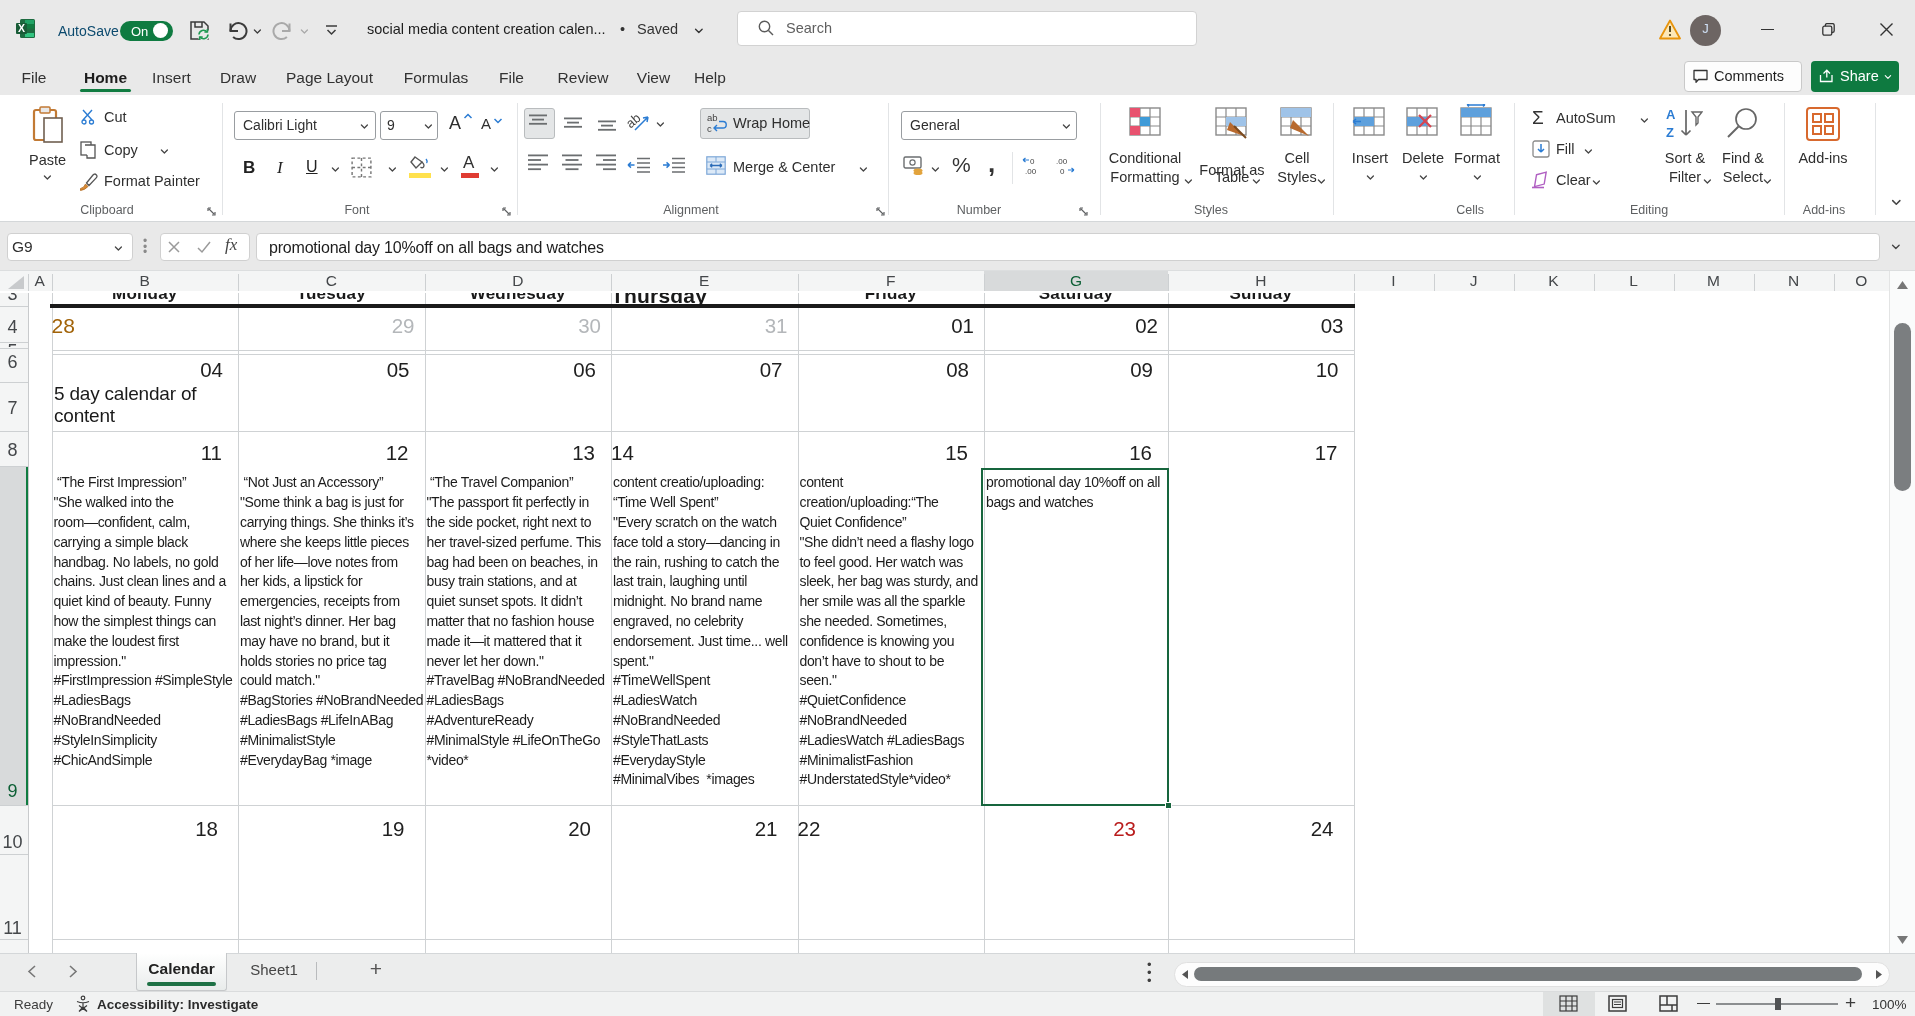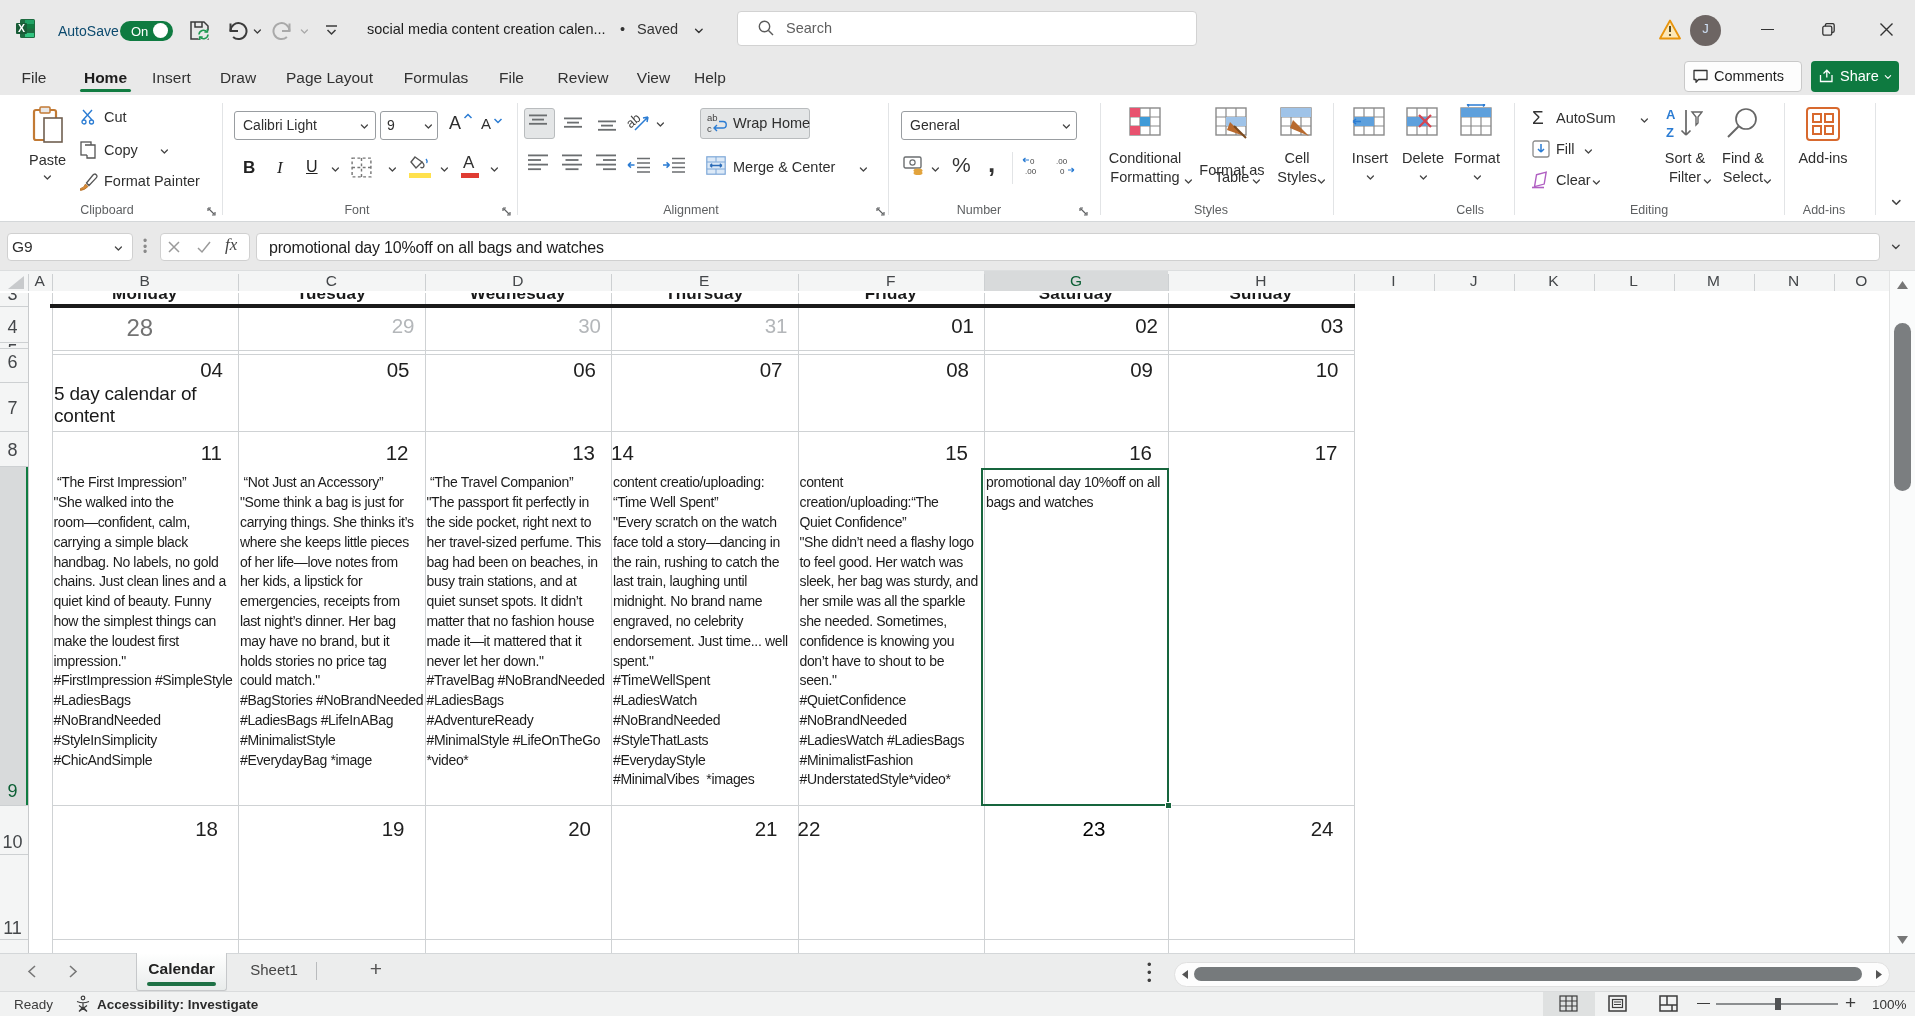--- a/index.html
+++ b/index.html
@@ -509,32 +509,32 @@
 <div class="abs" style="left:51.5px;top:293.3px;width:186.5px;height:10.7px;overflow:hidden">
     <div style="margin-top:-9.4px;text-align:center;font-size:17px;font-weight:bold;color:#1a1a1a;letter-spacing:0.2px">Monday</div>
   </div>
 <div class="abs" style="left:238px;top:293.3px;width:186.5px;height:10.7px;overflow:hidden">
     <div style="margin-top:-9.4px;text-align:center;font-size:17px;font-weight:bold;color:#1a1a1a;letter-spacing:0.2px">Tuesday</div>
   </div>
 <div class="abs" style="left:424.5px;top:293.3px;width:186.5px;height:10.7px;overflow:hidden">
     <div style="margin-top:-9.4px;text-align:center;font-size:17px;font-weight:bold;color:#1a1a1a;letter-spacing:0.2px">Wednesday</div>
   </div>
 <div class="abs" style="left:611px;top:293.3px;width:186.5px;height:10.7px;overflow:hidden">
-    <div style="margin-top:-9.4px;text-align:center;font-size:17px;font-weight:bold;color:#1a1a1a;letter-spacing:0.2px">Thursday</div>
+    <div style="margin-top:-9.4px;text-align:left;font-size:21px;font-weight:bold;color:#1a1a1a;letter-spacing:0.2px">Thursday</div>
   </div>
 <div class="abs" style="left:797.5px;top:293.3px;width:186.5px;height:10.7px;overflow:hidden">
     <div style="margin-top:-9.4px;text-align:center;font-size:17px;font-weight:bold;color:#1a1a1a;letter-spacing:0.2px">Friday</div>
   </div>
 <div class="abs" style="left:984px;top:293.3px;width:184px;height:10.7px;overflow:hidden">
     <div style="margin-top:-9.4px;text-align:center;font-size:17px;font-weight:bold;color:#1a1a1a;letter-spacing:0.2px">Saturday</div>
   </div>
 <div class="abs" style="left:1168px;top:293.3px;width:185.5px;height:10.7px;overflow:hidden">
     <div style="margin-top:-9.4px;text-align:center;font-size:17px;font-weight:bold;color:#1a1a1a;letter-spacing:0.2px">Sunday</div>
   </div>
-<div class="abs" style="left:51.5px;top:313.8px;width:176.5px;text-align:center;font-size:24px;color:#737373">28</div>
+<div class="abs" style="left:51.5px;top:313.8px;width:176.5px;text-align:left;font-size:21px;color:#a16207">28</div>
 <div class="abs" style="left:238px;top:313.8px;width:176.5px;text-align:right;font-size:20.5px;color:#b4b7ba">29</div>
 <div class="abs" style="left:424.5px;top:313.8px;width:176.5px;text-align:right;font-size:20.5px;color:#b4b7ba">30</div>
 <div class="abs" style="left:611px;top:313.8px;width:176.5px;text-align:right;font-size:20.5px;color:#b4b7ba">31</div>
 <div class="abs" style="left:797.5px;top:313.8px;width:176.5px;text-align:right;font-size:20.5px;color:#1f1f1f">01</div>
 <div class="abs" style="left:984px;top:313.8px;width:174px;text-align:right;font-size:20.5px;color:#1f1f1f">02</div>
 <div class="abs" style="left:1168px;top:313.8px;width:175.5px;text-align:right;font-size:20.5px;color:#1f1f1f">03</div>
 <div class="abs" style="left:51.5px;top:358.2px;width:171.5px;text-align:right;font-size:20.5px;color:#1f1f1f">04</div>
 <div class="abs" style="left:238px;top:358.2px;width:171.5px;text-align:right;font-size:20.5px;color:#1f1f1f">05</div>
 <div class="abs" style="left:424.5px;top:358.2px;width:171.5px;text-align:right;font-size:20.5px;color:#1f1f1f">06</div>
 <div class="abs" style="left:611px;top:358.2px;width:171.5px;text-align:right;font-size:20.5px;color:#1f1f1f">07</div>
@@ -546,21 +546,21 @@
 <div class="abs" style="left:424.5px;top:441.0px;width:170.5px;text-align:right;font-size:20.5px;color:#1f1f1f">13</div>
 <div class="abs" style="left:611px;top:441.0px;width:170.5px;text-align:left;font-size:20.5px;color:#1f1f1f">14</div>
 <div class="abs" style="left:797.5px;top:441.0px;width:170.5px;text-align:right;font-size:20.5px;color:#1f1f1f">15</div>
 <div class="abs" style="left:984px;top:441.0px;width:168px;text-align:right;font-size:20.5px;color:#1f1f1f">16</div>
 <div class="abs" style="left:1168px;top:441.0px;width:169.5px;text-align:right;font-size:20.5px;color:#1f1f1f">17</div>
 <div class="abs" style="left:51.5px;top:816.5px;width:166.5px;text-align:right;font-size:20.5px;color:#1f1f1f">18</div>
 <div class="abs" style="left:238px;top:816.5px;width:166.5px;text-align:right;font-size:20.5px;color:#1f1f1f">19</div>
 <div class="abs" style="left:424.5px;top:816.5px;width:166.5px;text-align:right;font-size:20.5px;color:#1f1f1f">20</div>
 <div class="abs" style="left:611px;top:816.5px;width:166.5px;text-align:right;font-size:20.5px;color:#1f1f1f">21</div>
 <div class="abs" style="left:797.5px;top:816.5px;width:166.5px;text-align:left;font-size:20.5px;color:#1f1f1f">22</div>
-<div class="abs" style="left:1012px;top:816.5px;width:164px;text-align:center;font-size:20.5px;color:#000000">23</div>
+<div class="abs" style="left:972px;top:816.5px;width:164px;text-align:right;font-size:20.5px;color:#b91c1c">23</div>
 <div class="abs" style="left:1168px;top:816.5px;width:165.5px;text-align:right;font-size:20.5px;color:#1f1f1f">24</div>
 <div class="abs" style="left:54px;top:382.6px;font-size:19px;letter-spacing:-0.2px;color:#1a1a1a;line-height:22px">5 day calendar of<br>content</div>
 <div class="abs" style="left:53.5px;top:473.4px;width:226.5px;font-size:14px;letter-spacing:-0.35px;line-height:19.8px;color:#1c1c1c;white-space:nowrap">&nbsp;“The First Impression”<br>"She walked into the<br>room—confident, calm,<br>carrying a simple black<br>handbag. No labels, no gold<br>chains. Just clean lines and a<br>quiet kind of beauty. Funny<br>how the simplest things can<br>make the loudest first<br>impression."<br>#FirstImpression #SimpleStyle<br>#LadiesBags<br>#NoBrandNeeded<br>#StyleInSimplicity<br>#ChicAndSimple</div>
 <div class="abs" style="left:240px;top:473.4px;width:226.5px;font-size:14px;letter-spacing:-0.35px;line-height:19.8px;color:#1c1c1c;white-space:nowrap">&nbsp;“Not Just an Accessory”<br>"Some think a bag is just for<br>carrying things. She thinks it’s<br>where she keeps little pieces<br>of her life—love notes from<br>her kids, a lipstick for<br>emergencies, receipts from<br>last night’s dinner. Her bag<br>may have no brand, but it<br>holds stories no price tag<br>could match."<br>#BagStories #NoBrandNeeded<br>#LadiesBags #LifeInABag<br>#MinimalistStyle<br>#EverydayBag *image</div>
 <div class="abs" style="left:426.5px;top:473.4px;width:226.5px;font-size:14px;letter-spacing:-0.35px;line-height:19.8px;color:#1c1c1c;white-space:nowrap">&nbsp;“The Travel Companion”<br>"The passport fit perfectly in<br>the side pocket, right next to<br>her travel-sized perfume. This<br>bag had been on beaches, in<br>busy train stations, and at<br>quiet sunset spots. It didn’t<br>matter that no fashion house<br>made it—it mattered that it<br>never let her down."<br>#TravelBag #NoBrandNeeded<br>#LadiesBags<br>#AdventureReady<br>#MinimalStyle #LifeOnTheGo<br>*video*</div>
 <div class="abs" style="left:613px;top:473.4px;width:226.5px;font-size:14px;letter-spacing:-0.35px;line-height:19.8px;color:#1c1c1c;white-space:nowrap">content creatio/uploading:<br>“Time Well Spent”<br>"Every scratch on the watch<br>face told a story—dancing in<br>the rain, rushing to catch the<br>last train, laughing until<br>midnight. No brand name<br>engraved, no celebrity<br>endorsement. Just time... well<br>spent."<br>#TimeWellSpent<br>#LadiesWatch<br>#NoBrandNeeded<br>#StyleThatLasts<br>#EverydayStyle<br>#MinimalVibes&nbsp;&nbsp;*images</div>
 <div class="abs" style="left:799.5px;top:473.4px;width:226.5px;font-size:14px;letter-spacing:-0.35px;line-height:19.8px;color:#1c1c1c;white-space:nowrap">content<br>creation/uploading:“The<br>Quiet Confidence”<br>"She didn’t need a flashy logo<br>to feel good. Her watch was<br>sleek, her bag was sturdy, and<br>her smile was all the sparkle<br>she needed. Sometimes,<br>confidence is knowing you<br>don’t have to shout to be<br>seen."<br>#QuietConfidence<br>#NoBrandNeeded<br>#LadiesWatch #LadiesBags<br>#MinimalistFashion<br>#UnderstatedStyle*video*</div>
 <div class="abs" style="left:986px;top:473.4px;width:224px;font-size:14px;letter-spacing:-0.35px;line-height:19.8px;color:#1c1c1c;white-space:nowrap">promotional day 10%off on all<br>bags and watches</div>
 <div class="abs" style="left:980.5px;top:467.5px;width:188px;height:338px;border:2.5px solid #17653d"></div>
 <div class="abs" style="left:1164.5px;top:801.5px;width:7px;height:7px;background:#17653d;border:1.5px solid #fff"></div>

